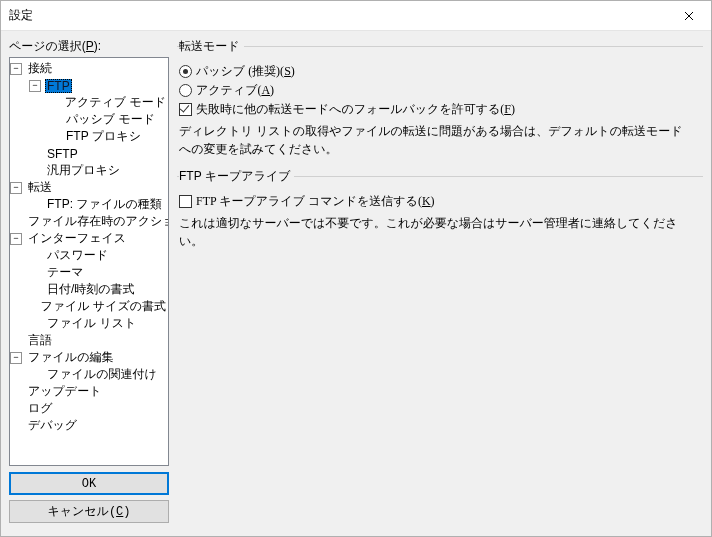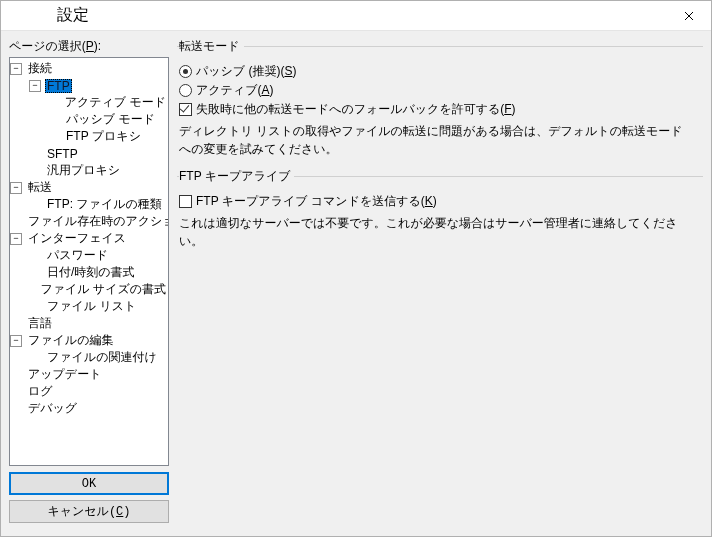--- a/index.html
+++ b/index.html
@@ -22,22 +22,21 @@
   .titlebar {
     height: 30px;
     background: #ffffff;
     display: flex;
     align-items: center;
     padding: 0 0 0 8px;
     border-bottom: 1px solid #e5e5e5;
   }
   .titlebar .title {
     flex: 1;
-    font-size: 16px;
-    margin-left: 48px;
+    font-size: 12px;
   }
   .titlebar .close {
     width: 45px;
     height: 30px;
     display: flex;
     align-items: center;
     justify-content: center;
     font-size: 14px;
     cursor: default;
   }
@@ -135,20 +134,21 @@
     padding: 6px 2px 0 2px;
   }
   fieldset.group > legend {
     padding: 0 4px 0 0;
     margin-left: 0;
   }
   .row {
     display: flex;
     align-items: center;
     margin: 2px 0;
+    font-family: Liberation Serif, serif;
   }
   .radio, .check {
     width: 13px; height: 13px;
     margin: 0 4px 0 0;
     flex-shrink: 0;
   }
   .radio {
     border-radius: 50%;
     border: 1px solid #333;
     background: #fff;
@@ -282,20 +282,27 @@
             <div class="node">
                 <span class="toggle">−</span>
                 <span class="label">インターフェイス</span>
               </div>
             <ul>
               <li>
                   <div class="node">
                     <span class="indent"></span>
                     <span class="toggle spacer"></span>
                     <span class="label">パスワード</span>
+                  </div>
+                </li>
+              <li>
+                  <div class="node">
+                    <span class="indent"></span>
+                    <span class="toggle spacer"></span>
+                    <span class="label">テーマ</span>
                   </div>
                 </li>
               <li>
                   <div class="node">
                     <span class="indent"></span>
                     <span class="toggle spacer"></span>
                     <span class="label">日付/時刻の書式</span>
                   </div>
                 </li>
               <li>

